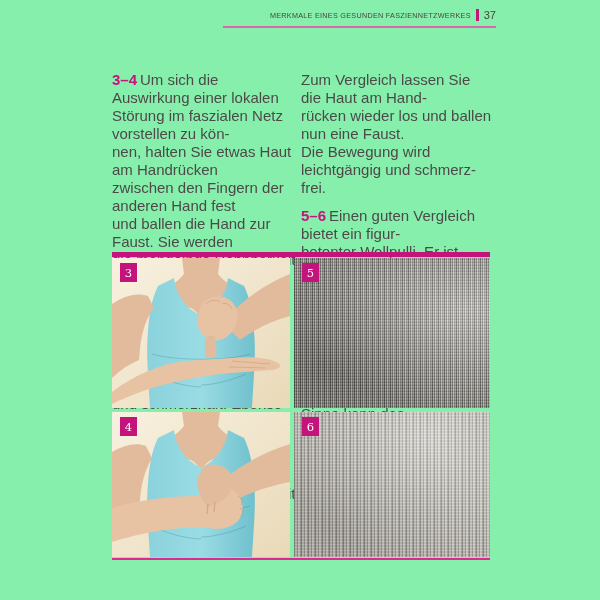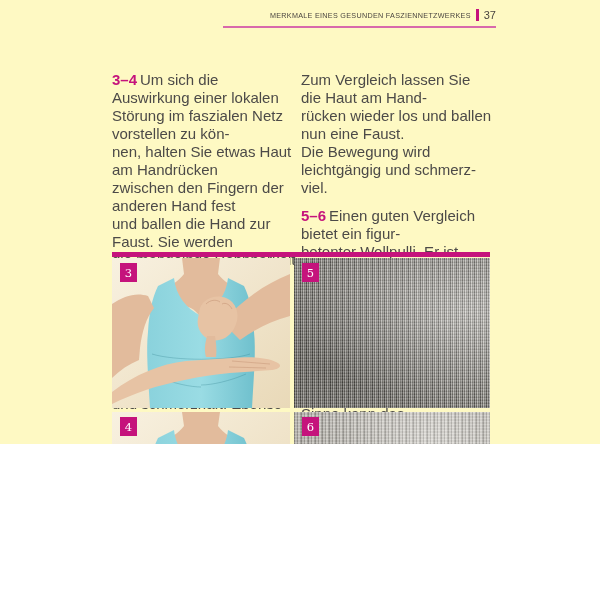--- a/index.html
+++ b/index.html
@@ -1,21 +1,21 @@
 <!DOCTYPE html>
 <html><head>
 <meta charset="utf-8">
 <style>
   html,body{margin:0;padding:0;}
   body{
     width:600px;height:600px;background:#ffffff;
     font-family:"Liberation Sans", sans-serif;
     -webkit-font-smoothing:antialiased;
   }
-  .page{position:relative;width:600px;height:444px;background:#fef9c3;overflow:hidden;}
+  .page{position:relative;width:600px;height:600px;background:#86efac;overflow:hidden;}
 
   
   .header-row{
     position:absolute;top:8px;left:112px;width:384px;height:14px;
     display:flex;justify-content:flex-end;align-items:center;gap:5px;
   }
   .header-title{
     font-size:7.2px;letter-spacing:0.3px;color:#4a4540;
     text-transform:uppercase;white-space:nowrap;
   }
@@ -97,21 +97,21 @@
 können. Die Bewegung wird kraftaufwendiger
 und schmerzhaft. Ebenso verhält es sich im
 Körper. Die Beeinträchtigungen durch eine
 Störstelle können auch weit davon entfernt
 auftreten.</span></p>
     </div>
     <div class="col col-right">
       <p class="para"><span class="lines">Zum Vergleich lassen Sie die Haut am Hand-
 rücken wieder los und ballen nun eine Faust.
 Die Bewegung wird leichtgängig und schmerz-
-viel.</span></p>
+frei.</span></p>
       <p class="para"><span class="lead">5–6</span><span class="lines">Einen guten Vergleich bietet ein figur-
 betonter Wollpulli. Er ist kuschelig, weich und
 anschmiegsam. Wäscht man ihn allerdings zu
 heiß, wird er rau, ungemütlich, verliert seine
 Dehnbarkeit und behindert eine freie Beweg-
 lichkeit. Im übertragenen Sinne kann das
 Beheben der lokalen Störung also auch den
 ganzen Körper positiv beeinflussen.</span></p>
     </div>
   </div>

